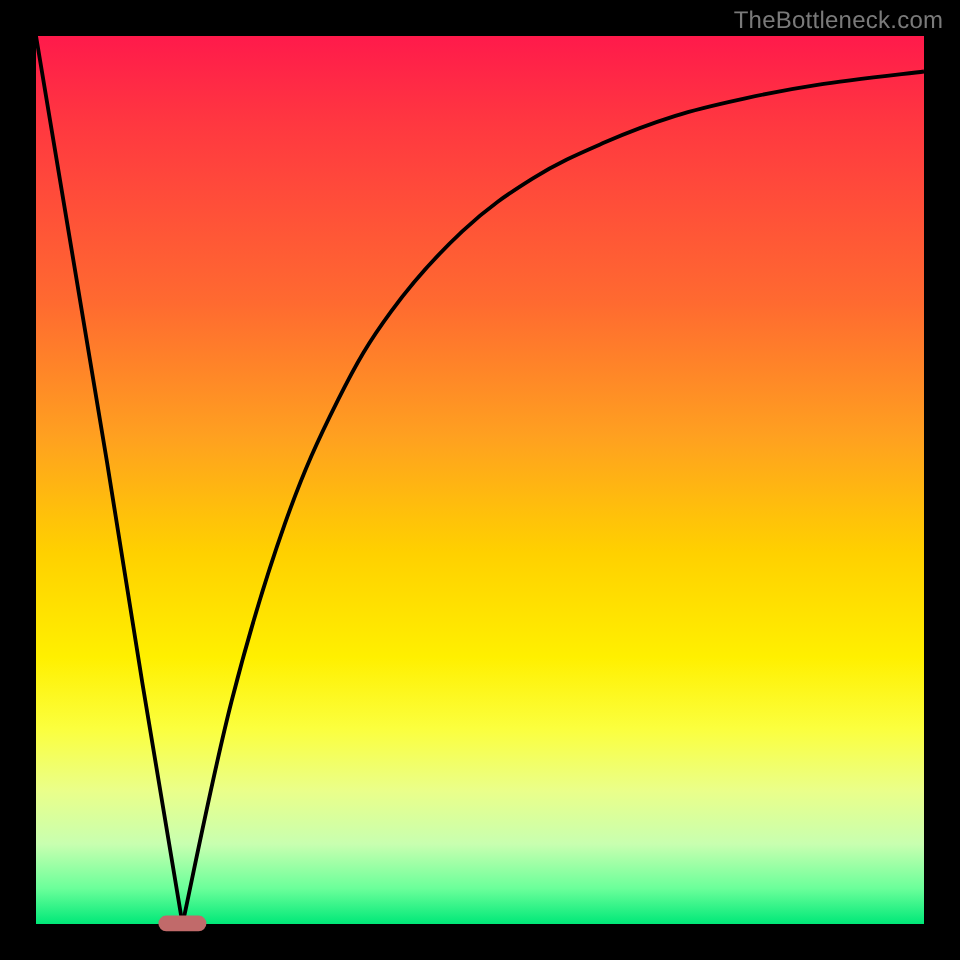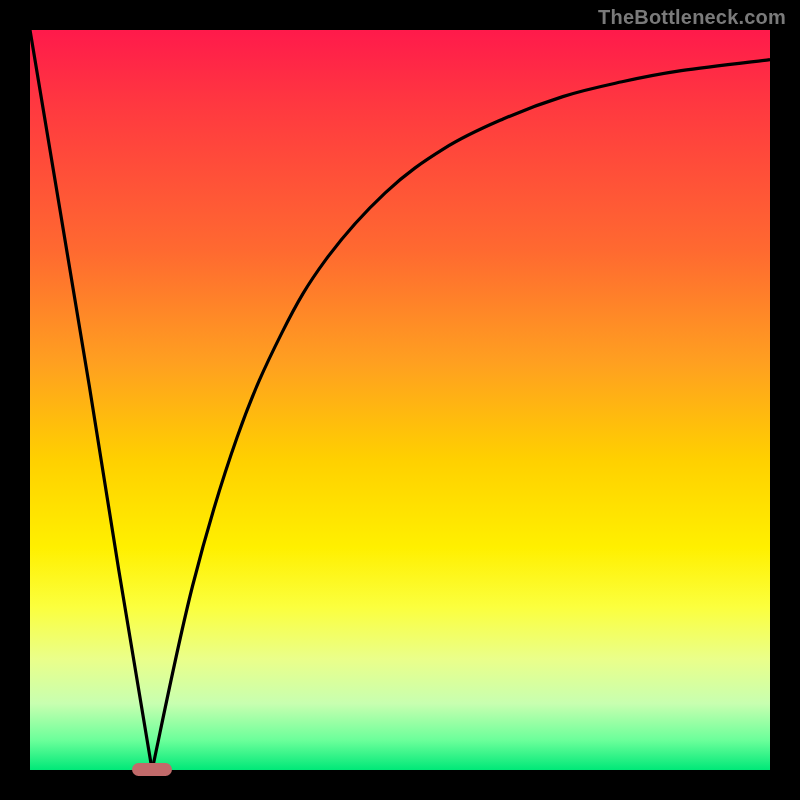--- a/index.html
+++ b/index.html
@@ -9,21 +9,20 @@
     height: 800px;
     overflow: hidden;
     background: #000;
     font-family: Arial, Helvetica, sans-serif;
   }
   .frame {
     position: relative;
     width: 800px;
     height: 652px;
     background: #000;
-    font-weight: bold;
   }
   .plot-area {
     position: absolute;
     left: 30px;
     top: 30px;
     width: 740px;
     height: 740px;
     background: linear-gradient(
       to bottom,
       #ff1a4b 0%,

